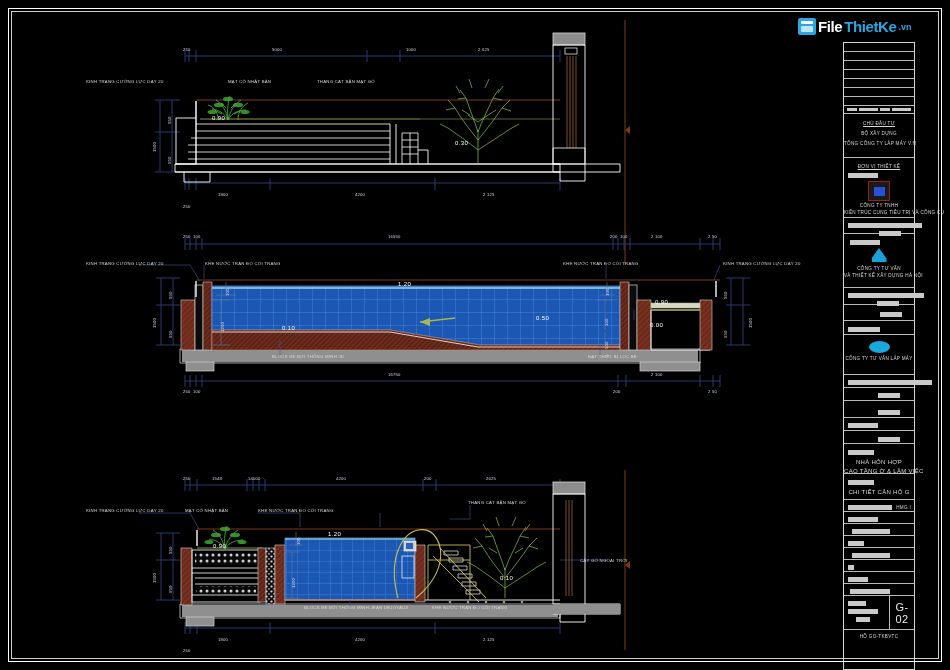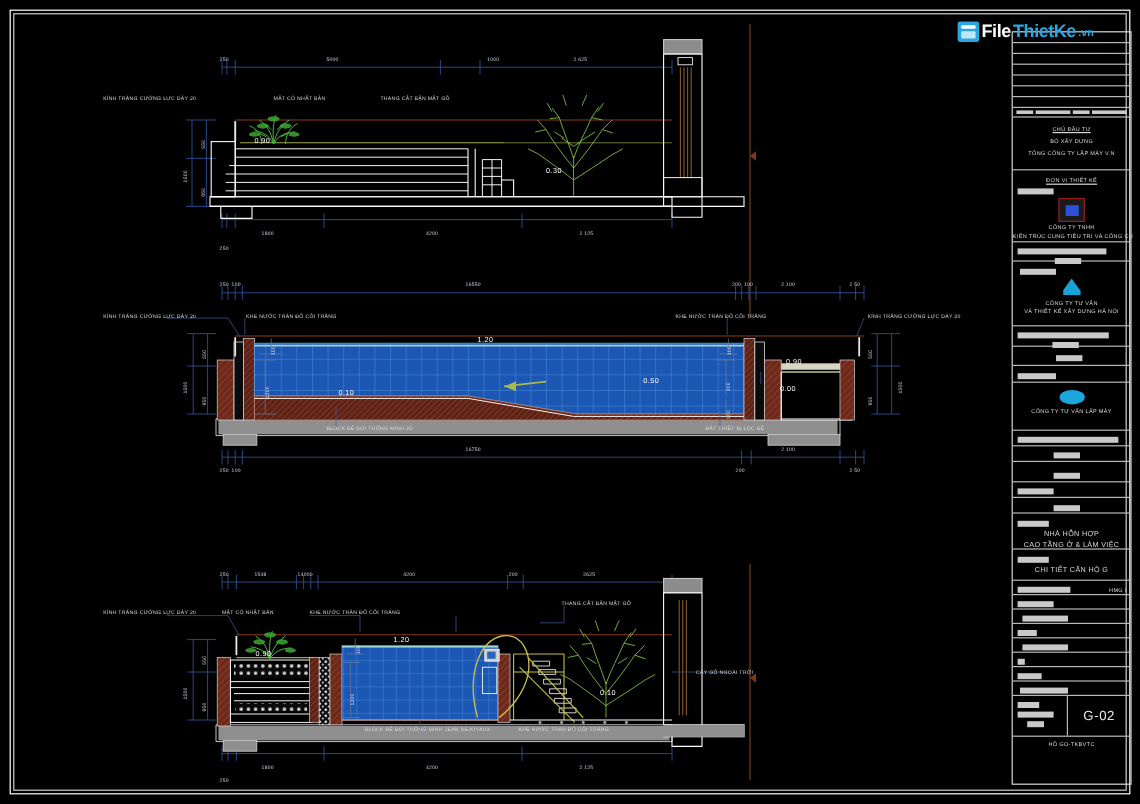--- a/index.html
+++ b/index.html
@@ -44,22 +44,22 @@
     color:#fff; font-weight:bold; font-size:15px; letter-spacing:-.4px;
     text-shadow: 0 0 2px #000;
   }
   .logo-thiet {
     color:#2ba6e0; font-weight:bold; font-size:15px; letter-spacing:-.4px;
   }
   .logo-vn { color:#2ba6e0; font-weight:bold; font-size:9px; }
 
   
   .titleblock {
-    position: absolute; left: 843px; top: 26px;
-    width: 100px; height: 628px;
+    position: absolute; left: 843px; top: 42px;
+    width: 72px; height: 628px;
     border: 1px solid #d6d6d6;
   }
   .tb-row { border-bottom: 1px solid #b9b9b9; position: relative; }
   .tb-bar { background: #c9c9c9; height: 5px; margin: 3px 0 3px 4px; }
   .tb-txt {
     color: #d8d8d8; font-size: 4.6px; text-align: center;
     line-height: 7px; letter-spacing: .3px; white-space: nowrap;
   }
   .tb-txt.u { text-decoration: underline; }
   .tb-txt.big { font-size: 6px; line-height: 9px; }

